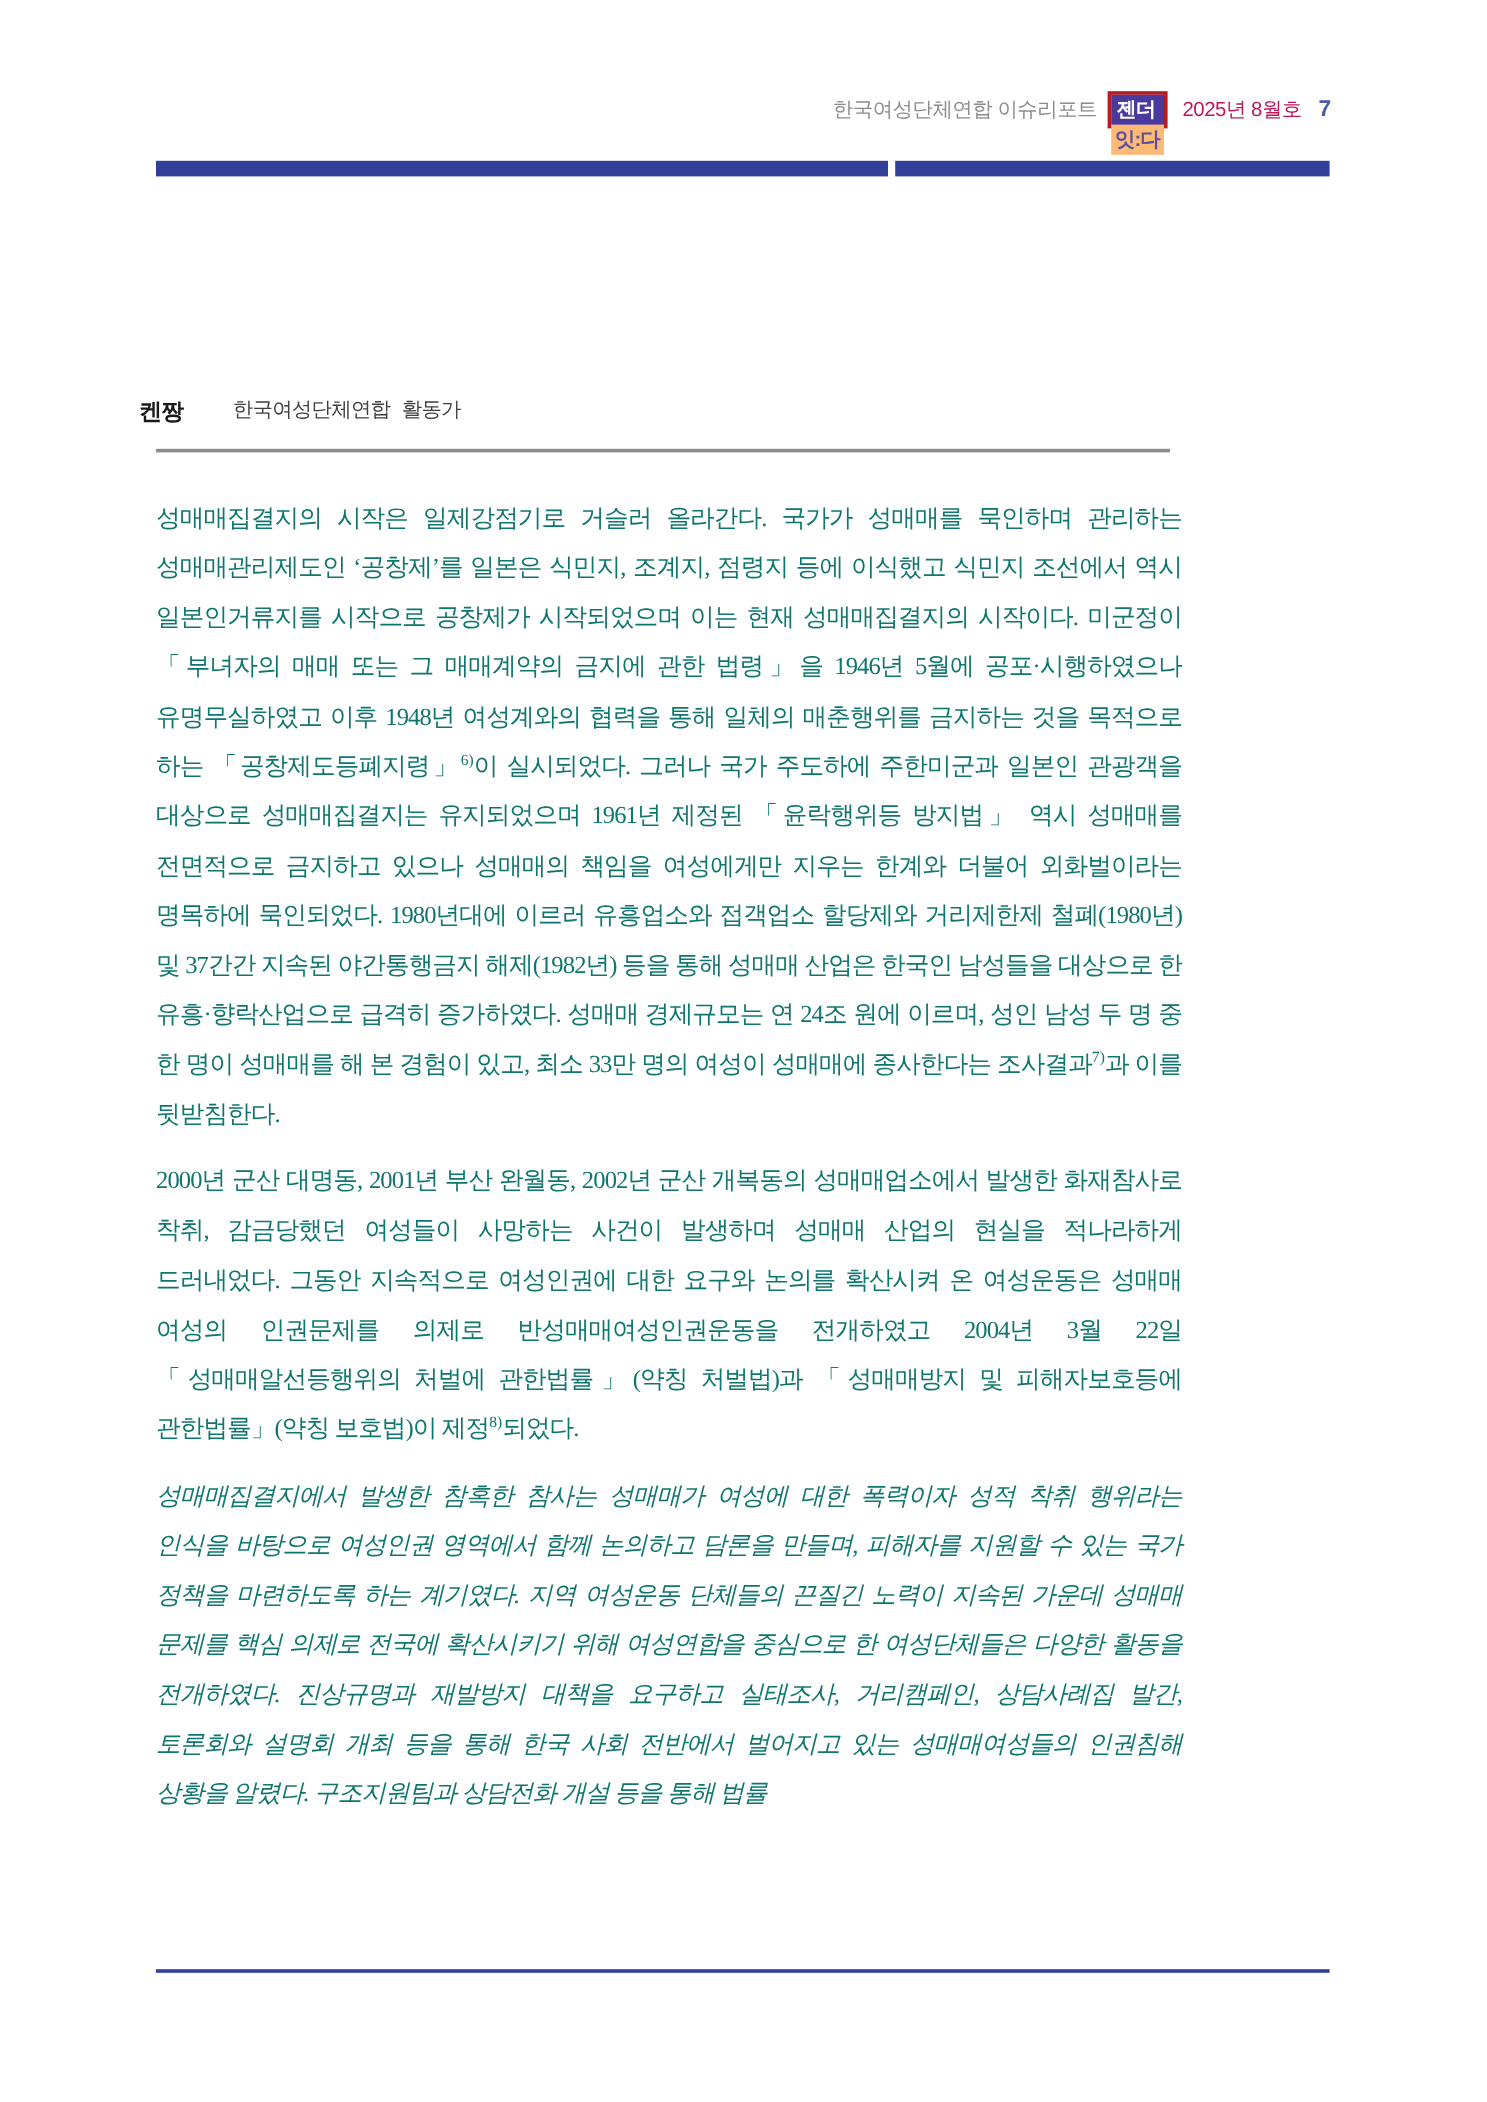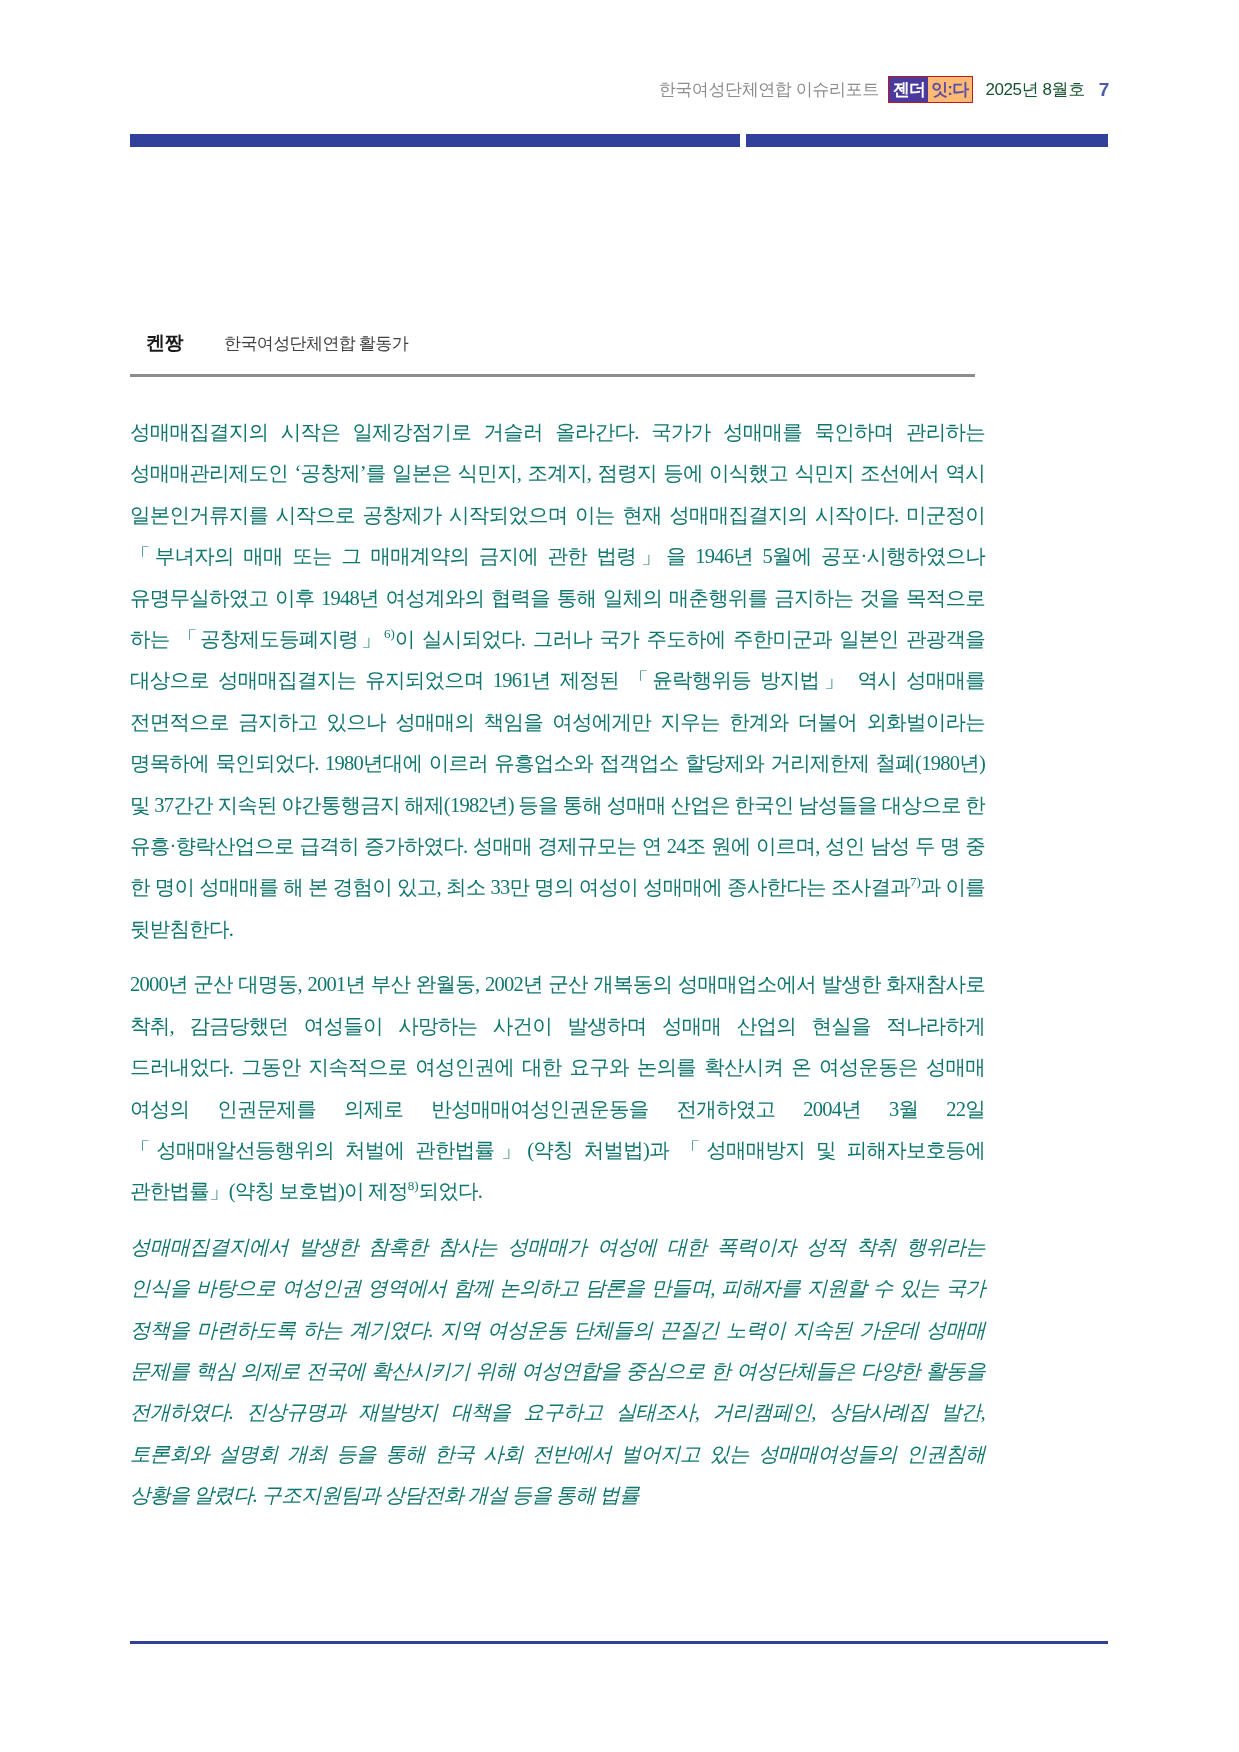--- a/index.html
+++ b/index.html
@@ -42,39 +42,40 @@
   .running-header .rh-text {
     color: #8c8c8c;
   }
   .brand-badge {
     display: inline-flex;
     align-items: stretch;
     font-size: 17px;
     font-weight: 700;
     letter-spacing: -0.8px;
     line-height: 1;
-    border: 1px solid #b91c1c;
+    border: 3px solid #b91c1c;
     height: 25px;
+    flex-direction: column;
   }
   .brand-badge .bb-a {
     background: #4a3a9e;
     color: #ffffff;
     padding: 4px 3px 4px 4px;
     display: flex;
     align-items: center;
   }
   .brand-badge .bb-b {
     background: #fdba74;
     color: #5c4fa3;
     padding: 4px 4px 4px 3px;
     display: flex;
     align-items: center;
   }
   .rh-date {
-    color: #14532d;
+    color: #be185d;
     margin-left: 3px;
   }
   .rh-page {
     color: #4a5ba8;
     font-weight: 700;
     font-size: 19px;
     margin-left: 5px;
   }
 
   
@@ -117,24 +118,24 @@
     margin: 0;
   }
   .article-title .tl {
     display: block;
   }
 
   
   .byline {
     position: absolute;
     top: 330px;
-    left: 146px;
-    display: flex;
-    align-items: center;
-    font-family: Liberation Serif, serif;
+    left: 116px;
+    display: flex;
+    align-items: flex-start;
+    font-family: Liberation Mono, monospace;
     letter-spacing: -0.6px;
   }
   .byline .author {
     font-size: 19px;
     font-weight: 700;
     color: #1a1a1a;
     min-width: 78px;
   }
   .byline .affiliation {
     font-size: 17px;

